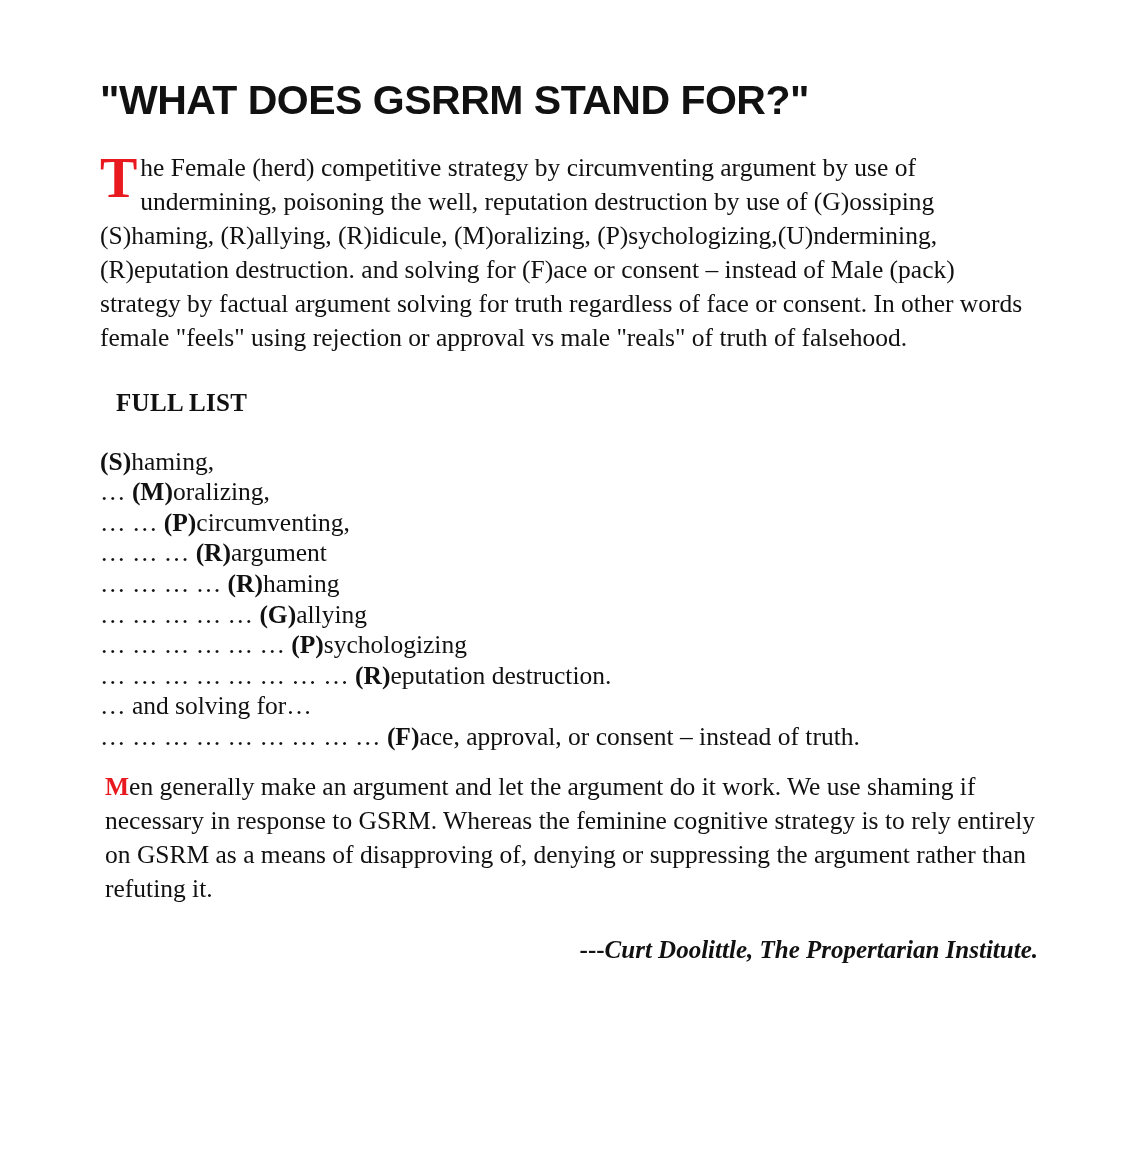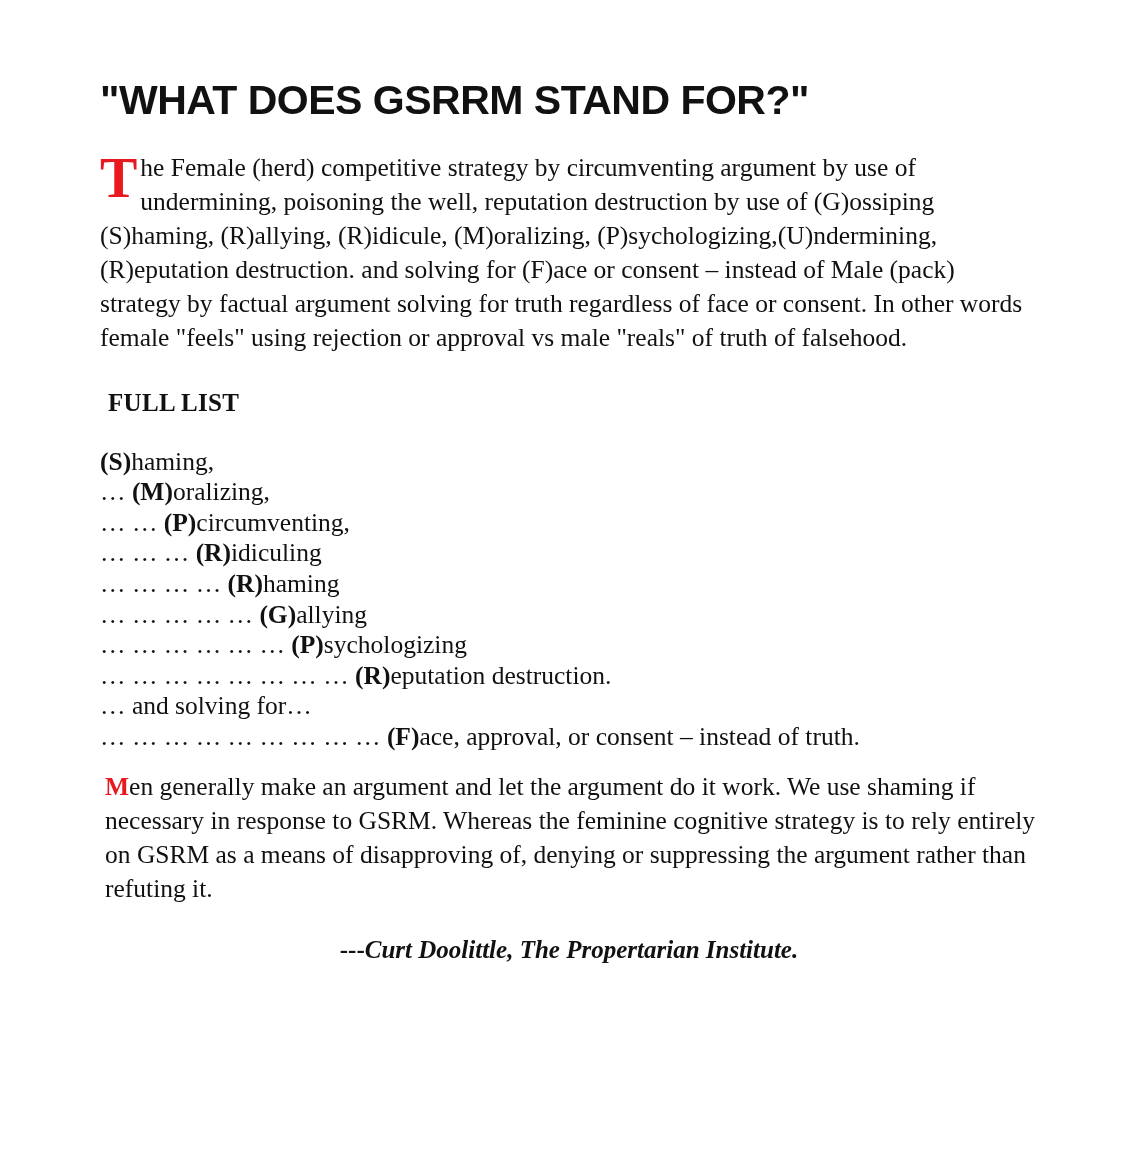--- a/index.html
+++ b/index.html
@@ -42,21 +42,21 @@
     font-family: "Liberation Serif", "DejaVu Serif", serif;
     font-weight: bold;
     font-size: 56px;
     line-height: 0.85;
     padding: 4px 2px 0 0;
     margin-right: 1px;
   }
   .section-heading {
     font-size: 25px;
     font-weight: bold;
-    margin: 0 0 30px 8px;
+    margin: 0 0 30px 16px;
     letter-spacing: 0.3px;
   }
   .list {
     margin: 0 0 18px 0;
   }
   .list-item {
     font-size: 25.5px;
     line-height: 1.20;
     white-space: pre;
   }
@@ -69,21 +69,21 @@
     margin: 0 0 30px 5px;
   }
   .closing .redcap {
     color: #e8191f;
     font-weight: bold;
   }
   .attribution {
     font-size: 25px;
     font-style: italic;
     font-weight: bold;
-    text-align: center;
+    text-align: right;
     margin: 24px 0 0 0;
   }
   .attribution .dashes {
     font-style: normal;
     font-weight: bold;
   }
 </style>
 </head>
 <body>
 
@@ -94,21 +94,21 @@
   <p class="intro">
     <span class="dropcap">T</span><span>he Female (herd) competitive strategy by circumventing argument by use of undermining, poisoning the well, reputation destruction by use of (G)ossiping (S)haming, (R)allying, (R)idicule, (M)oralizing, (P)sychologizing,(U)ndermining, (R)eputation destruction. and solving for (F)ace or consent – instead of Male (pack) strategy by factual argument solving for truth regardless of face or consent. In other words female "feels" using rejection or approval vs male "reals" of truth of falsehood.</span>
   </p>
 
   <h2 class="section-heading">FULL LIST</h2>
 
   <div class="list">
     <div class="list-item"><span></span><b>(S)</b><span>haming,</span></div>
     <div class="list-item"><span>… </span><b>(M)</b><span>oralizing,</span></div>
     <div class="list-item"><span>… … </span><b>(P)</b><span>circumventing,</span></div>
-    <div class="list-item"><span>… … … </span><b>(R)</b><span>idiculing</span></div>
+    <div class="list-item"><span>… … … </span><b>(R)</b><span>argument</span></div>
     <div class="list-item"><span>… … … … </span><b>(R)</b><span>haming</span></div>
     <div class="list-item"><span>… … … … … </span><b>(G)</b><span>allying</span></div>
     <div class="list-item"><span>… … … … … … </span><b>(P)</b><span>sychologizing</span></div>
     <div class="list-item"><span>… … … … … … … … </span><b>(R)</b><span>eputation destruction.</span></div>
     <div class="list-item"><span>… and solving for</span><b></b><span>…</span></div>
     <div class="list-item"><span>… … … … … … … … … </span><b>(F)</b><span>ace, approval, or consent – instead of truth.</span></div>
   </div>
 
   <p class="closing">
     <span class="redcap">M</span><span>en generally make an argument and let the argument do it work. We use shaming if necessary in response to GSRM. Whereas the feminine cognitive strategy is to rely entirely on GSRM as a means of disapproving of, denying or suppressing the argument rather than refuting it.</span>

